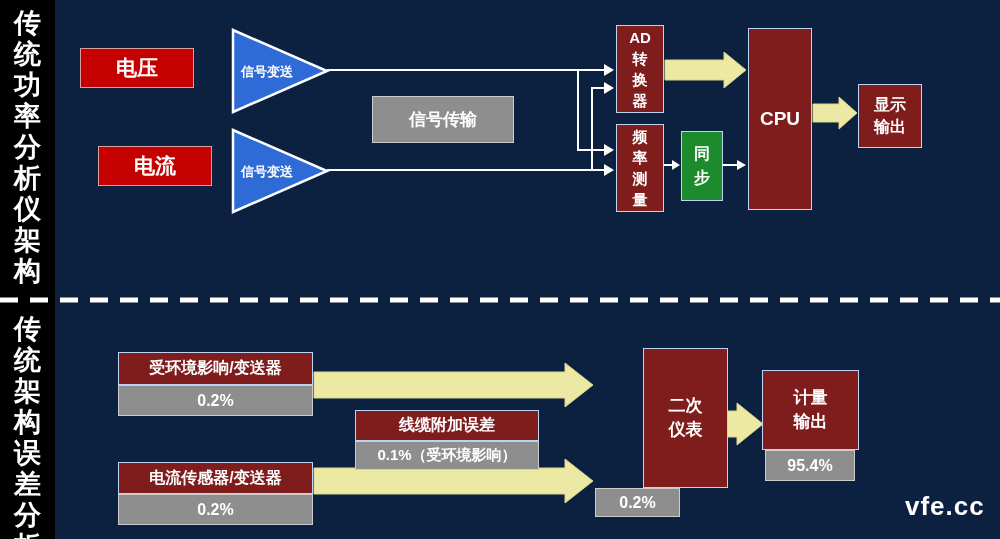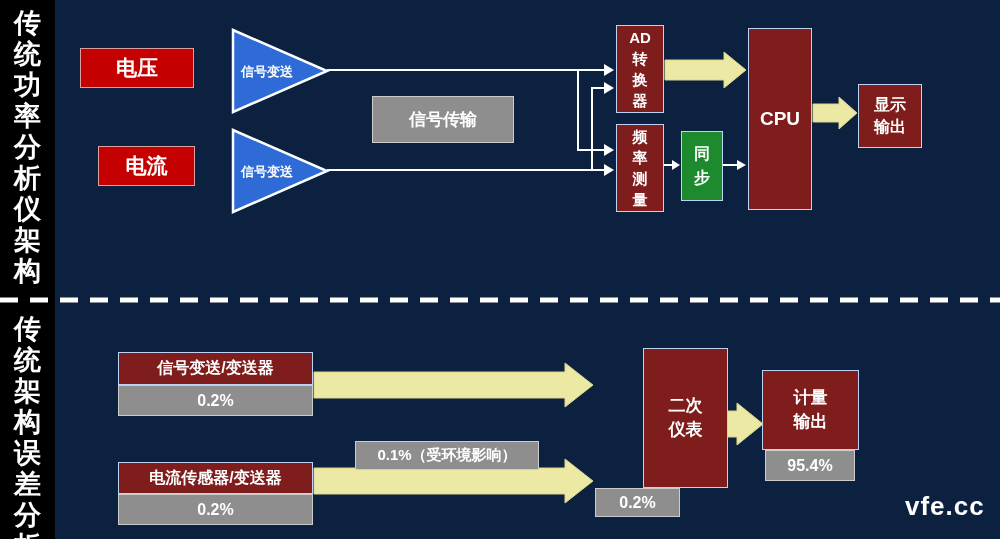--- a/index.html
+++ b/index.html
@@ -37,21 +37,21 @@
     position:absolute; z-index:3;
     display:flex; align-items:center; justify-content:center;
     color:#ffffff; font-weight:bold; text-align:center; white-space:pre-line;
   }
   .blue  { background:#7f1d1d; border:1px solid #bdd2f5; }
   .red   { background:#c40000; border:1px solid #d8a0a0; }
   .gray  { background:#8e8e8e; border:1px solid #cccccc; }
   .green { background:#1e8a2e; border:1px solid #bdd2f5; }
 
   #box-voltage      { left:80px;  top:48px;  width:114px; height:40px; font-size:21px; }
-  #box-current      { left:98px;  top:146px; width:97px; height:40px; font-size:21px; }
+  #box-current      { left:98px;  top:146px; width:114px; height:40px; font-size:21px; }
   #box-transmission { left:372px; top:96px;  width:142px; height:47px; font-size:17px; }
   #box-ad           { left:616px; top:25px;  width:48px;  height:88px; font-size:15px; line-height:21px; }
   #box-freq         { left:616px; top:124px; width:48px;  height:88px; font-size:15px; line-height:21px; }
   #box-sync         { left:681px; top:131px; width:42px;  height:70px; font-size:16px; line-height:24px; }
   #box-cpu          { left:748px; top:28px;  width:64px;  height:182px; font-size:19px; }
   #box-display      { left:858px; top:84px;  width:64px;  height:64px; font-size:16px; line-height:22px; }
 
   #box-vsensor      { left:118px; top:352px; width:195px; height:33px; font-size:16px; }
   #box-vsensor-err  { left:118px; top:385px; width:195px; height:31px; font-size:16px; }
   #box-cable        { left:355px; top:410px; width:184px; height:31px; font-size:16px; }
@@ -142,22 +142,23 @@
   <div class="box green" id="box-sync">同
 步</div>
   <div class="box blue" id="box-cpu">CPU</div>
   <div class="box blue" id="box-display">显示
 输出</div>
 
   <svg id="divider" width="1000" height="539" viewBox="0 0 1000 539">
     <line x1="0" y1="300" x2="1000" y2="300" stroke="#ffffff" stroke-width="5" stroke-dasharray="18 12"></line>
   </svg>
 
-  <div class="box blue" id="box-vsensor">信号变送/变送器</div>
+  <div class="box blue" id="box-vsensor">受环境影响/变送器</div>
   <div class="box gray" id="box-vsensor-err">0.2%</div>
+  <div class="box blue" id="box-cable">线缆附加误差</div>
   <div class="box gray" id="box-cable-err">0.1%（受环境影响）</div>
   <div class="box blue" id="box-isensor">电流传感器/变送器</div>
   <div class="box gray" id="box-isensor-err">0.2%</div>
   <div class="box blue" id="box-secondary">二次
 仪表</div>
   <div class="box gray" id="box-secondary-err">0.2%</div>
   <div class="box blue" id="box-metering">计量
 输出</div>
   <div class="box gray" id="box-metering-err">95.4%</div>
 

